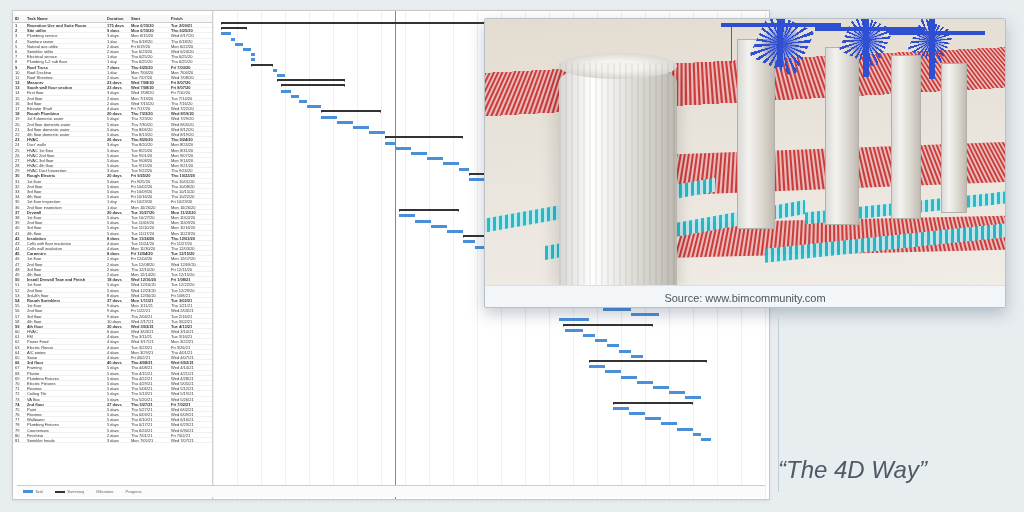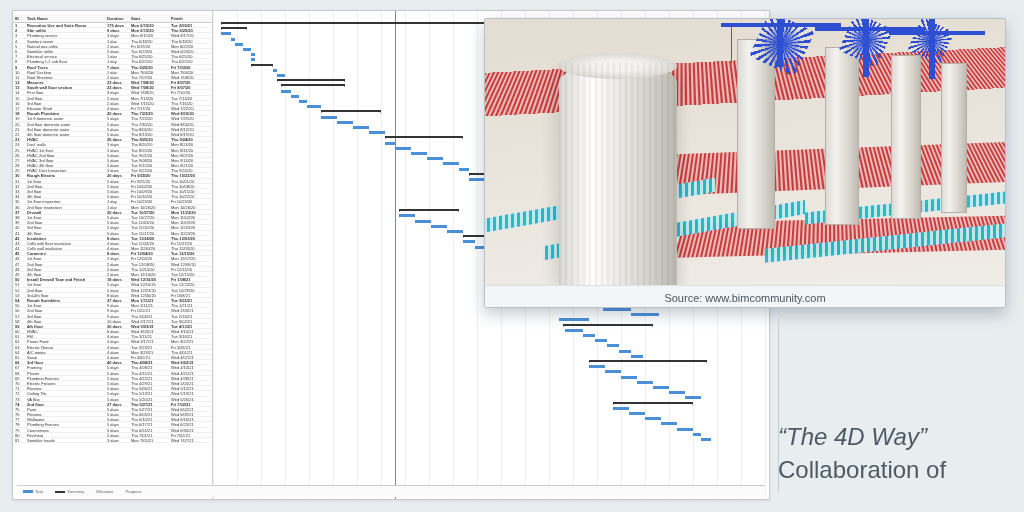--- a/index.html
+++ b/index.html
@@ -936,14 +936,13 @@
         <div class="flutes"></div>
       </div>
   </div>
   <div class="render-caption">Source: www.bimcommunity.com</div>
 </div>
 
 <div class="left-rule"></div>
 
 <div class="caption-block">
   <div class="title">“The 4D Way”</div>
-  <div>Collaboration of</div>
 </div>
 
 </body></html>

